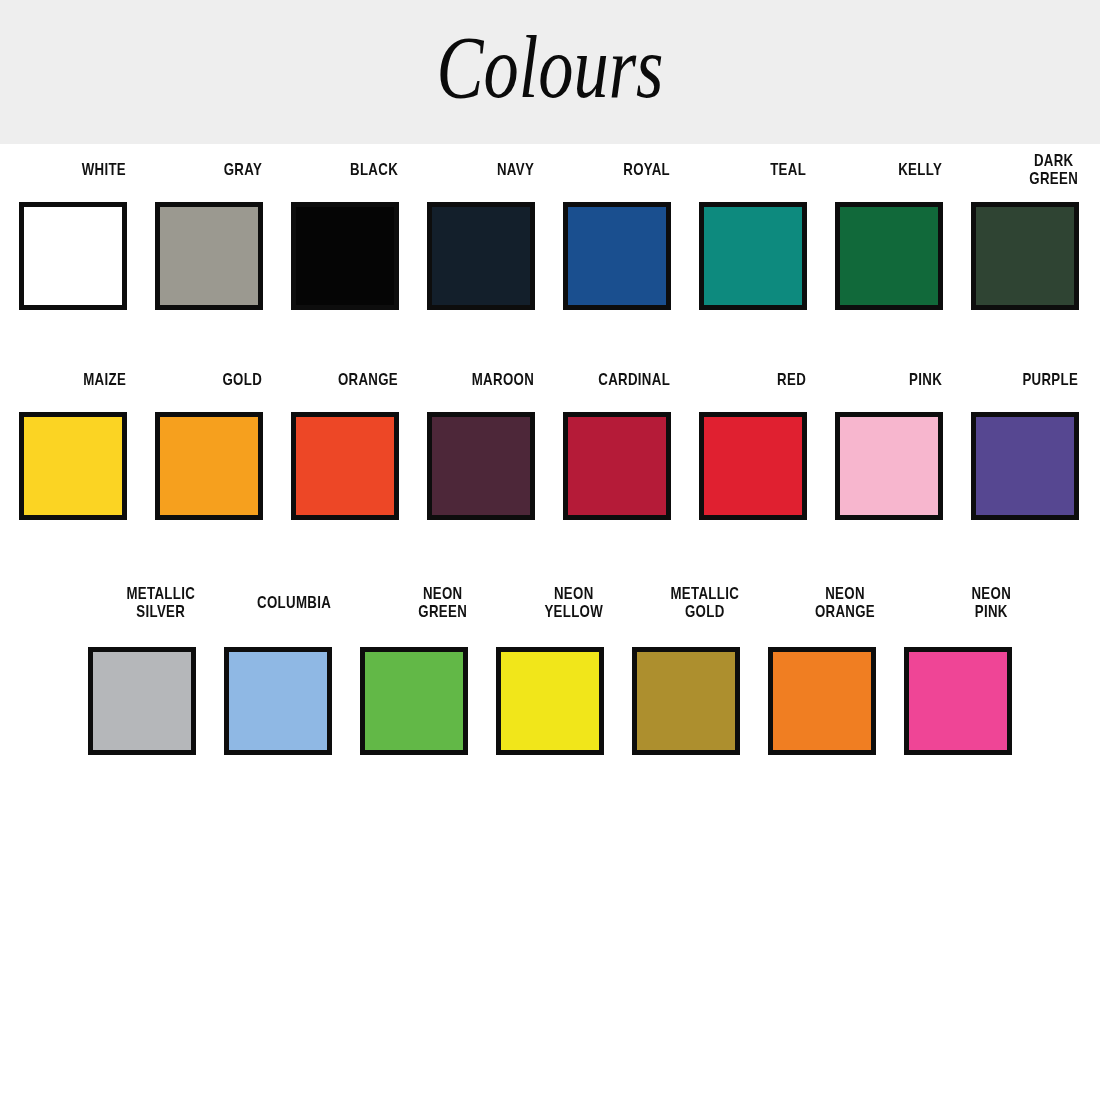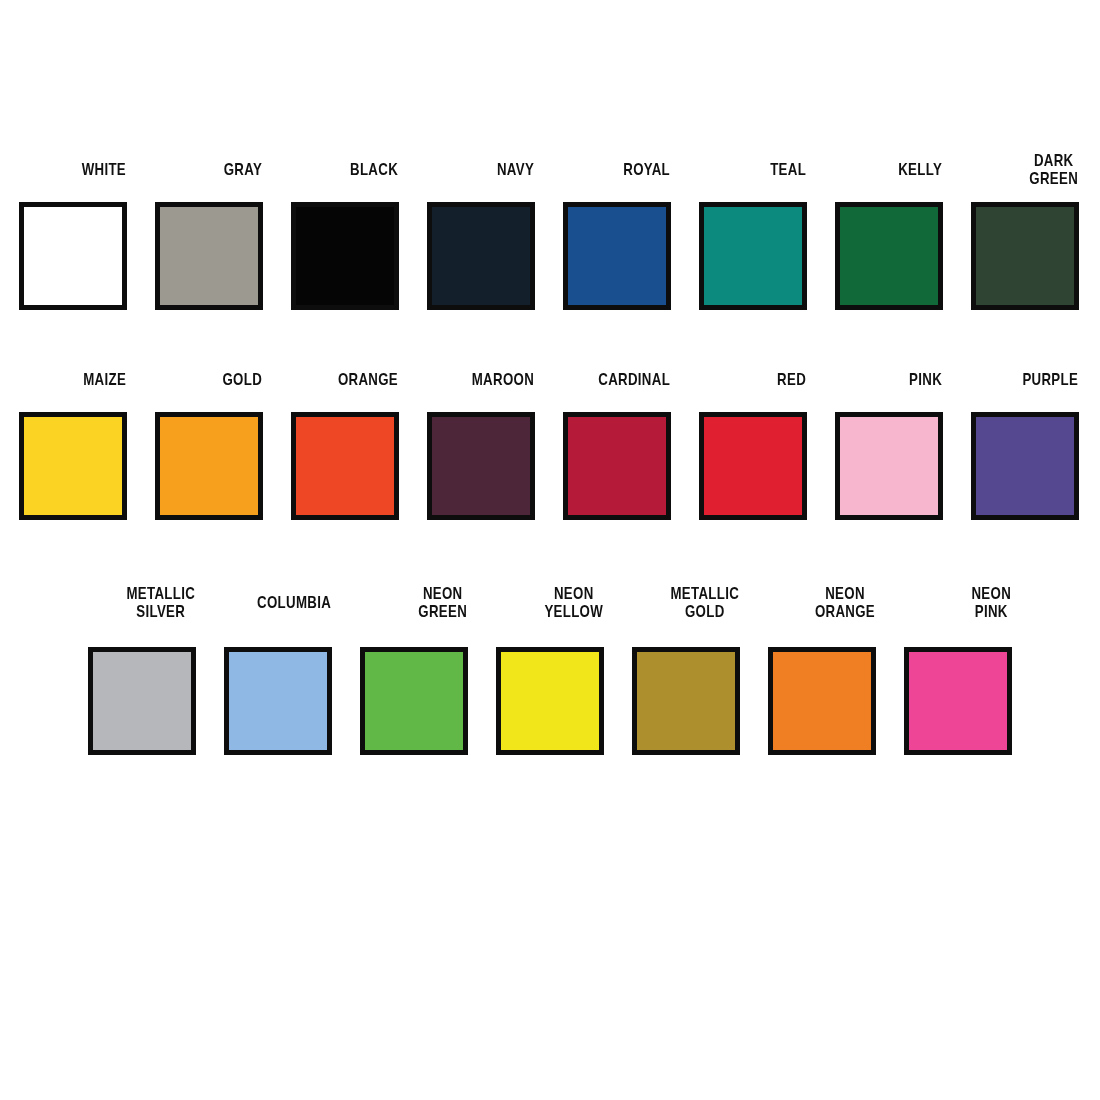--- a/index.html
+++ b/index.html
@@ -105,20 +105,23 @@
   
   .row-1 { height: 210px; }
   .row-2 { height: 210px; }
   .row-3 { height: 200px; }
 </style>
 </head>
 <body>
 
 <div id="page">
 
+  <div class="header-band">
+    <div class="header-title">Colours</div>
+  </div>
 
   <div class="rows">
     <div class="row row-1">
         <div class="cell" style="left: 19px; top: 0px;">
           <div class="cell-label" style="bottom: auto; top: 0px; height: 52px; display: flex; align-items: flex-end; justify-content: center; flex-direction: column;">WHITE</div>
           <div class="cell-chip" title="WHITE" style="top: 58px; background: rgb(255, 255, 255); border-color: rgb(13, 13, 13);"></div>
         </div>
         <div class="cell" style="left: 155px; top: 0px;">
           <div class="cell-label" style="bottom: auto; top: 0px; height: 52px; display: flex; align-items: flex-end; justify-content: center; flex-direction: column;">GRAY</div>
           <div class="cell-chip" title="GRAY" style="top: 58px; background: rgb(155, 153, 144); border-color: rgb(13, 13, 13);"></div>

